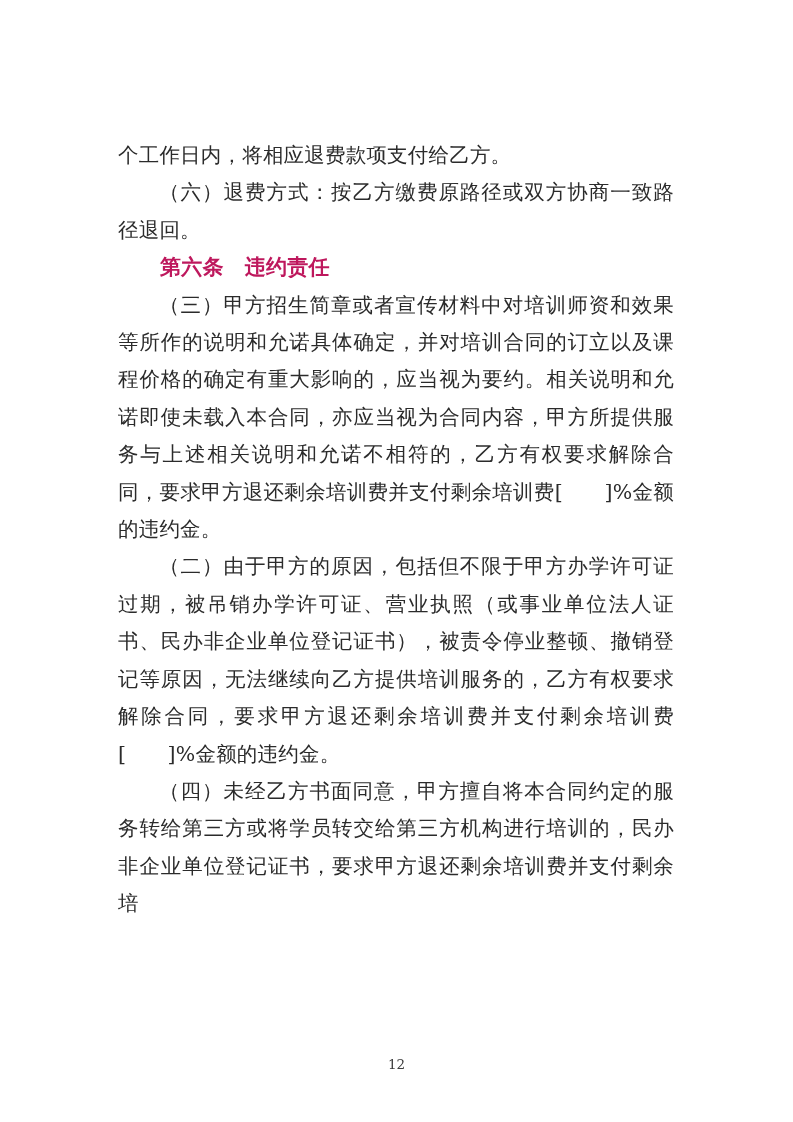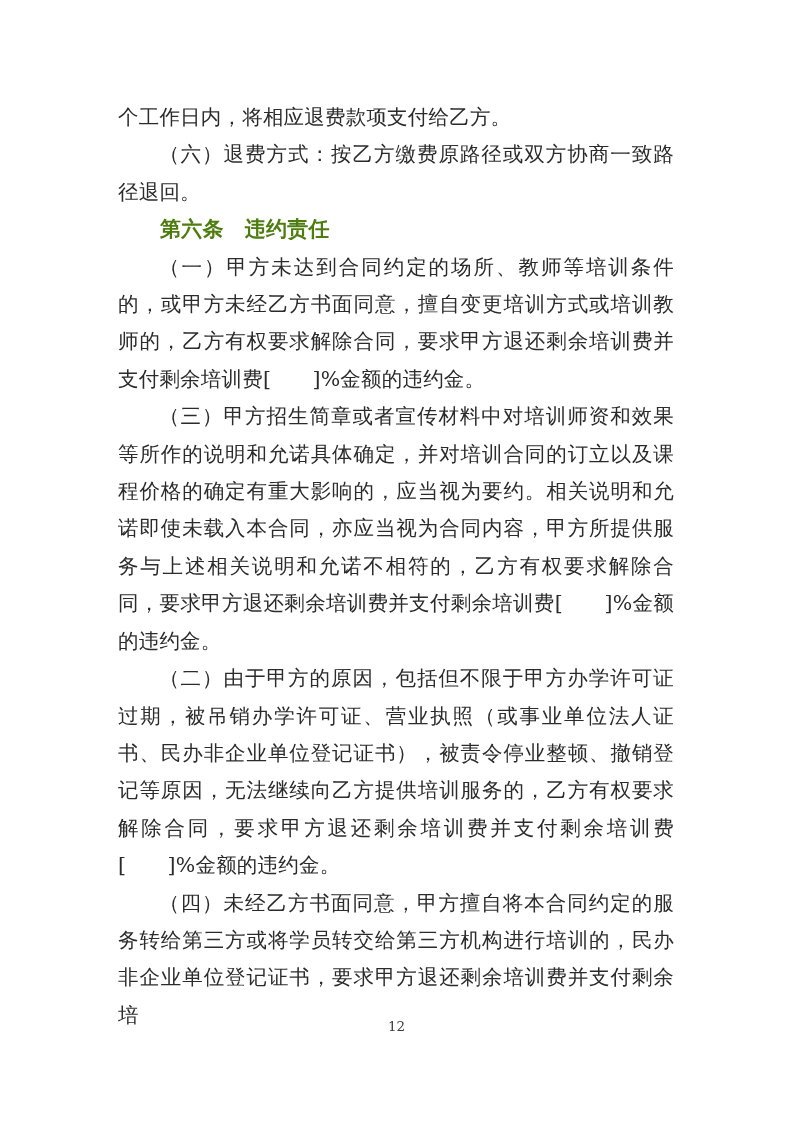--- a/index.html
+++ b/index.html
@@ -7,20 +7,21 @@
     padding: 0;
     background: #ffffff;
   }
   .page {
     position: relative;
     width: 793px;
     height: 1050px;
     background: #ffffff;
     overflow: hidden;
     font-family: "DejaVu Serif", "Liberation Serif", serif;
+    margin-top: 38px;
   }
   .content {
     position: absolute;
     left: 118px;
     top: 99px;
     width: 556px;
     font-size: 20.5px;
     line-height: 37.4px;
     color: #2b2b2b;
     text-align: justify;
@@ -31,42 +32,41 @@
     padding: 0;
     text-indent: 2em;
   }
   .content p.no-indent {
     text-indent: 0;
   }
   .content p.heading {
     font-family: "DejaVu Sans", "Liberation Sans", sans-serif;
     font-weight: bold;
     font-size: 21px;
-    color: #4d7c0f;
+    color: #be185d;
   }
   .page-footer {
     position: absolute;
     left: 0;
     top: 1018px;
     width: 793px;
     text-align: center;
     font-size: 13.5px;
     color: #3c3c3c;
     font-family: "DejaVu Serif", "Liberation Serif", serif;
   }
 </style>
 </head>
 <body>
 
 <div class="page">
   <div class="content" id="content">
       <p class="body-para no-indent">个工作日内，将相应退费款项支付给乙方。</p>
       <p class="body-para">（六）退费方式：按乙方缴费原路径或双方协商一致路径退回。</p>
       <p class="heading">第六条　违约责任</p>
-      <p class="body-para">（一）甲方未达到合同约定的场所、教师等培训条件的，或甲方未经乙方书面同意，擅自变更培训方式或培训教师的，乙方有权要求解除合同，要求甲方退还剩余培训费并支付剩余培训费[　　]%金额的违约金。</p>
       <p class="body-para">（三）甲方招生简章或者宣传材料中对培训师资和效果等所作的说明和允诺具体确定，并对培训合同的订立以及课程价格的确定有重大影响的，应当视为要约。相关说明和允诺即使未载入本合同，亦应当视为合同内容，甲方所提供服务与上述相关说明和允诺不相符的，乙方有权要求解除合同，要求甲方退还剩余培训费并支付剩余培训费[　　]%金额的违约金。</p>
       <p class="body-para">（二）由于甲方的原因，包括但不限于甲方办学许可证过期，被吊销办学许可证、营业执照（或事业单位法人证书、民办非企业单位登记证书），被责令停业整顿、撤销登记等原因，无法继续向乙方提供培训服务的，乙方有权要求解除合同，要求甲方退还剩余培训费并支付剩余培训费[　　]%金额的违约金。</p>
       <p class="body-para">（四）未经乙方书面同意，甲方擅自将本合同约定的服务转给第三方或将学员转交给第三方机构进行培训的，民办非企业单位登记证书，要求甲方退还剩余培训费并支付剩余培</p>
     </div>
   <div class="page-footer">
     <span>12</span>
   </div>
 </div>
 
 </body></html>

